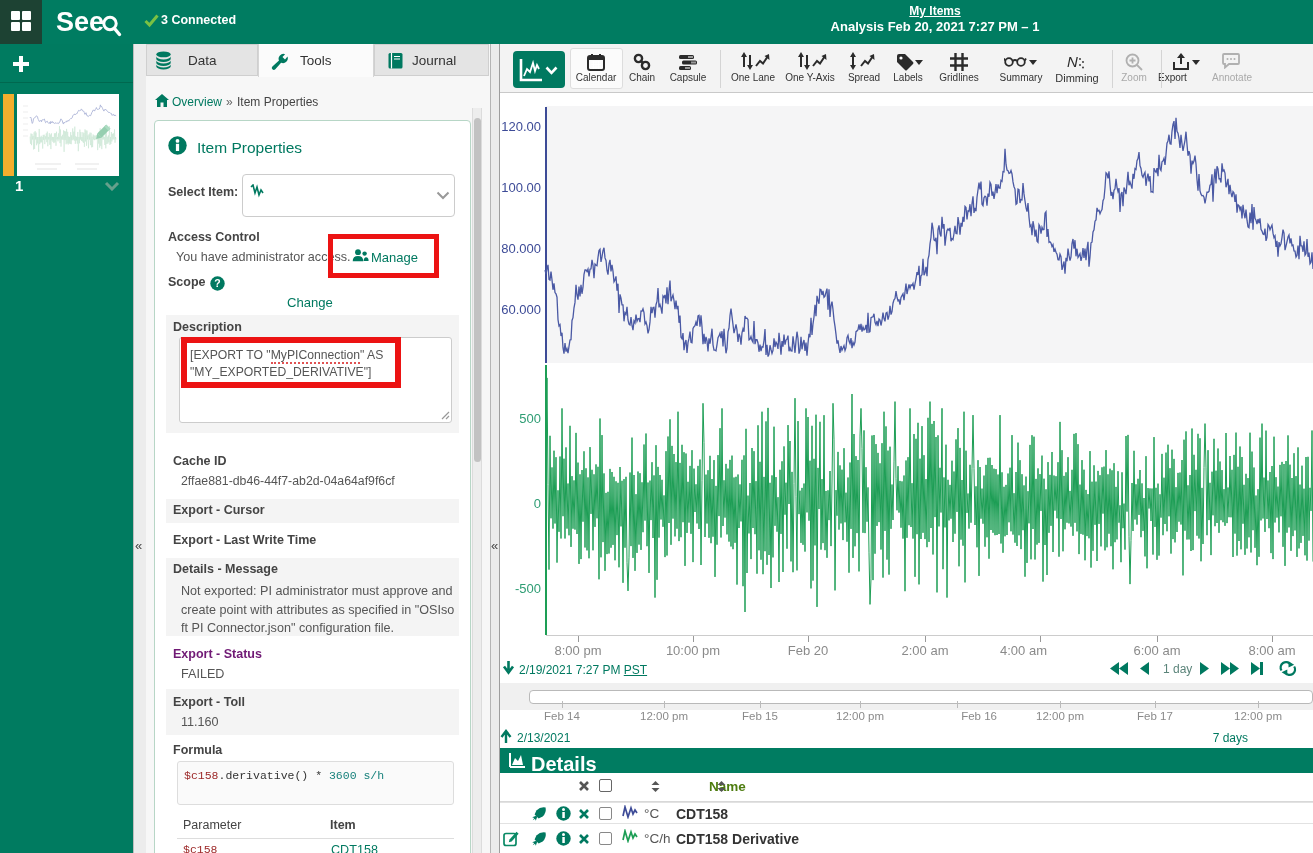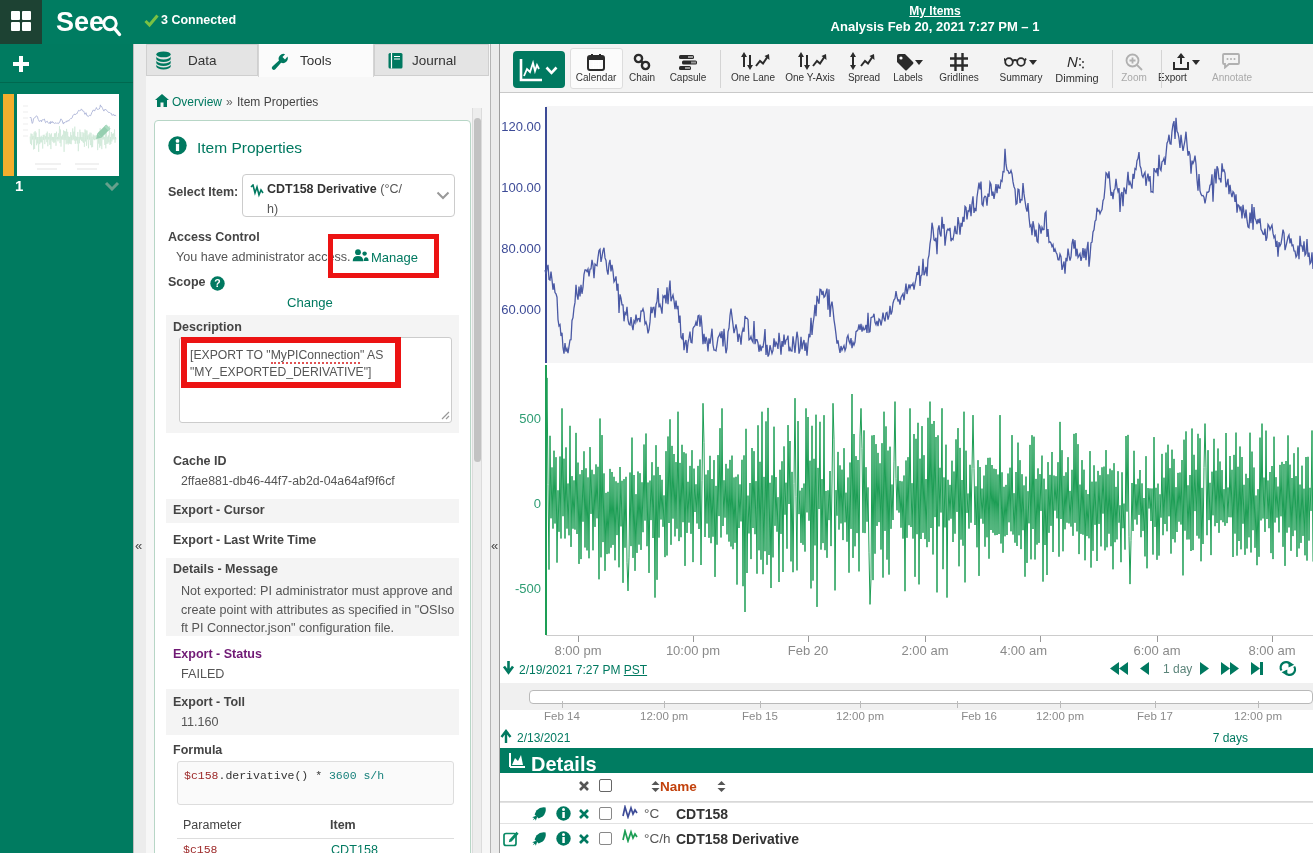--- a/index.html
+++ b/index.html
@@ -124,21 +124,20 @@
 </div>
 <div class="abs" style="left:197px;top:139px;font-size:15.5px;color:#007960;">Item Properties</div>
 
 <div class="abs" style="left:168px;top:185px;width:90px;font-size:12.5px;font-weight:bold;color:#444;">Select Item:</div>
 <div class="abs" style="left:242px;top:174px;width:213px;height:43px;background:#fff;border:1px solid #ccc;border-radius:4px;"></div>
 <div class="abs" style="left:250px;top:184px;">
 <svg width="14" height="14" viewBox="0 0 14 14">
         <polyline points="1,3 3,1 5,9 7,3 9,11 11,6 13,9" fill="none" stroke="#007960" stroke-width="1.6"></polyline>
       </svg>
 </div>
-<div class="abs" style="left:267px;top:179px;width:152px;font-size:12.5px;color:#333;line-height:20px;"><span style="white-space:nowrap;"><b>CDT158 Derivative</b> <span style="color:#555;">(°C/</span></span><br><span style="color:#555;">h)</span></div>
 <div class="abs" style="left:436px;top:191px;">
 <svg width="14" height="9" viewBox="0 0 14 9">
         <path d="M1.5 1.5 L7 7 L12.5 1.5" stroke="#999" stroke-width="2" fill="none"></path>
       </svg>
 </div>
 
 <div class="abs" style="left:168px;top:230px;font-size:12.5px;font-weight:bold;color:#444;">Access Control</div>
 <div class="abs" style="left:176px;top:250px;font-size:12.6px;color:#555;">You have administrator access.</div>
 <div class="abs" style="left:352px;top:249px;">
 <svg width="17" height="13" viewBox="0 0 17 13">
@@ -494,21 +493,21 @@
         <path d="M2 2 L10 10 M10 2 L2 10" stroke="#555" stroke-width="2.6"></path>
       </svg>
 </div>
 <div class="abs" style="left:599px;top:779px;width:13px;height:13px;background:#fff;border:1.5px solid #666;border-radius:2px;"></div>
 <div class="abs" style="left:651px;top:781px;">
 <svg width="9" height="11" viewBox="0 0 9 11">
         <path d="M4.5 0 L8.5 4 H0.5 Z" fill="#555"></path>
         <path d="M4.5 11 L0.5 7 H8.5 Z" fill="#555"></path>
       </svg>
 </div>
-<div class="abs" style="left:660px;top:779px;font-size:13.5px;font-weight:bold;color:#c2410c;">Name</div>
+<div class="abs" style="left:709px;top:779px;font-size:13.5px;font-weight:bold;color:#4d7c0f;">Name</div>
 <div class="abs" style="left:717px;top:781px;">
 <svg width="9" height="11" viewBox="0 0 9 11">
         <path d="M4.5 0 L8.5 4 H0.5 Z" fill="#555"></path>
         <path d="M4.5 11 L0.5 7 H8.5 Z" fill="#555"></path>
       </svg>
 </div>
 
 <div class="abs" style="left:500px;top:802px;width:813px;height:22px;background:#fff;border-top:1px solid #e2e2e2;border-bottom:1px solid #e2e2e2;"></div>
 <div class="abs" style="left:531px;top:806px;">
       <svg width="16" height="16" viewBox="0 0 16 16">

